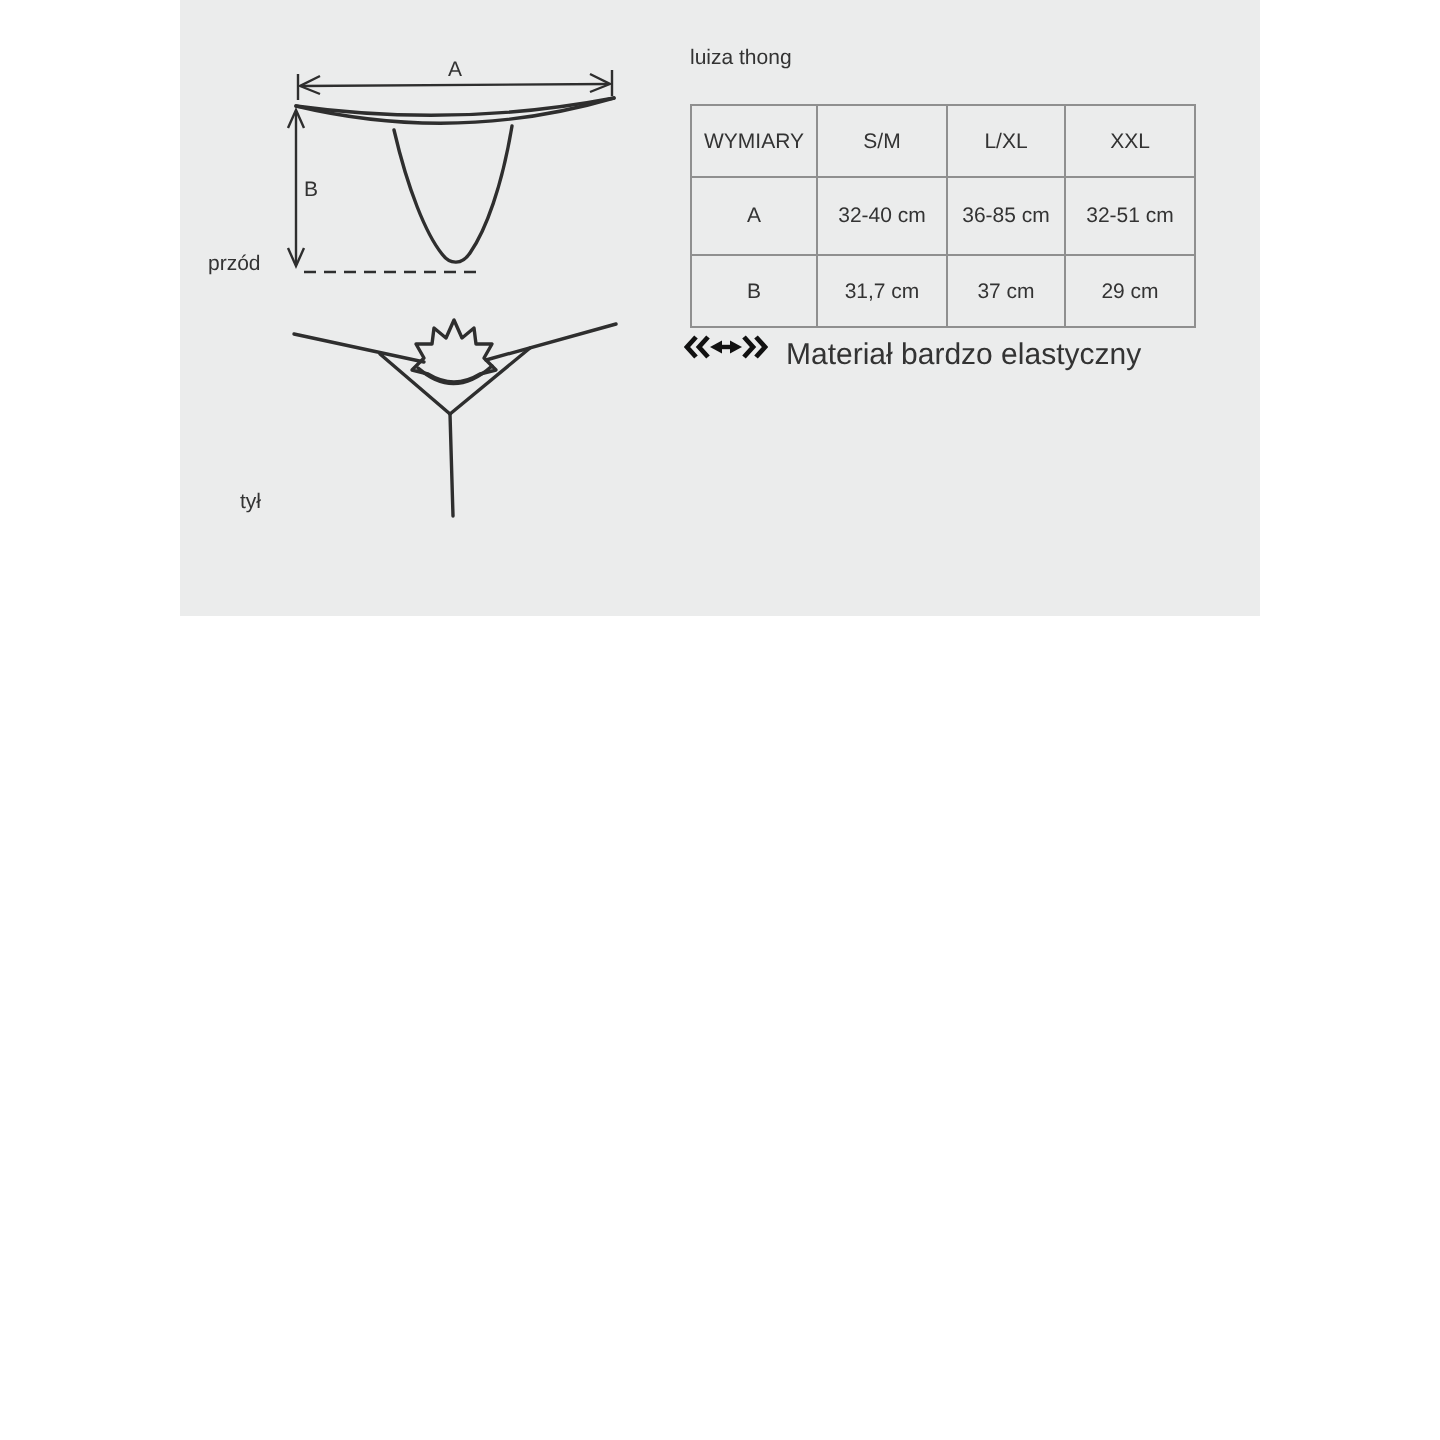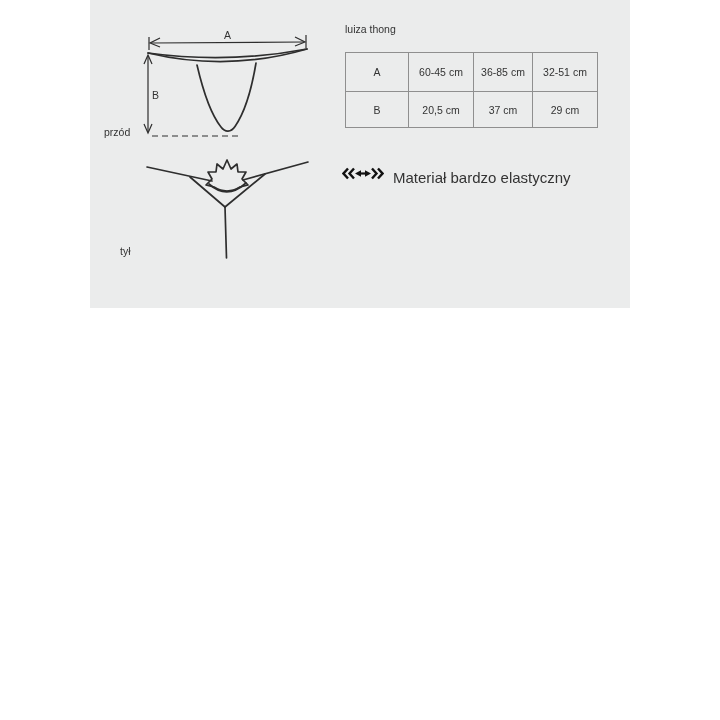--- a/index.html
+++ b/index.html
@@ -84,29 +84,35 @@
     <div class="title">luiza thong</div>
 
     <table class="size-table">
       <colgroup>
           <col style="width:63px">
           <col style="width:65px">
           <col style="width:59px">
           <col style="width:65px">
         </colgroup>
       <tbody>
+        <tr class="hdr">
+          <td>WYMIARY</td>
+          <td>S/M</td>
+          <td>L/XL</td>
+          <td>XXL</td>
+        </tr>
         <tr class="r1">
           <td>A</td>
-          <td>60-45 cm</td>
+          <td>32-40 cm</td>
           <td>36-85 cm</td>
           <td>32-51 cm</td>
         </tr>
         <tr class="r2">
           <td>B</td>
-          <td>20,5 cm</td>
+          <td>31,7 cm</td>
           <td>37 cm</td>
           <td>29 cm</td>
         </tr>
       </tbody>
     </table>
 
     <svg class="note-icon" width="42" height="13" viewBox="0 0 42 13">
       <path d="M 6,1.5 L 1.5,6.5 L 6,11.5" fill="none" stroke-width="2.4"></path>
       <path d="M 12,1.5 L 7.5,6.5 L 12,11.5" fill="none" stroke-width="2.4"></path>
       <path d="M 16,6.5 L 26,6.5" fill="none" stroke-width="2.2"></path>

